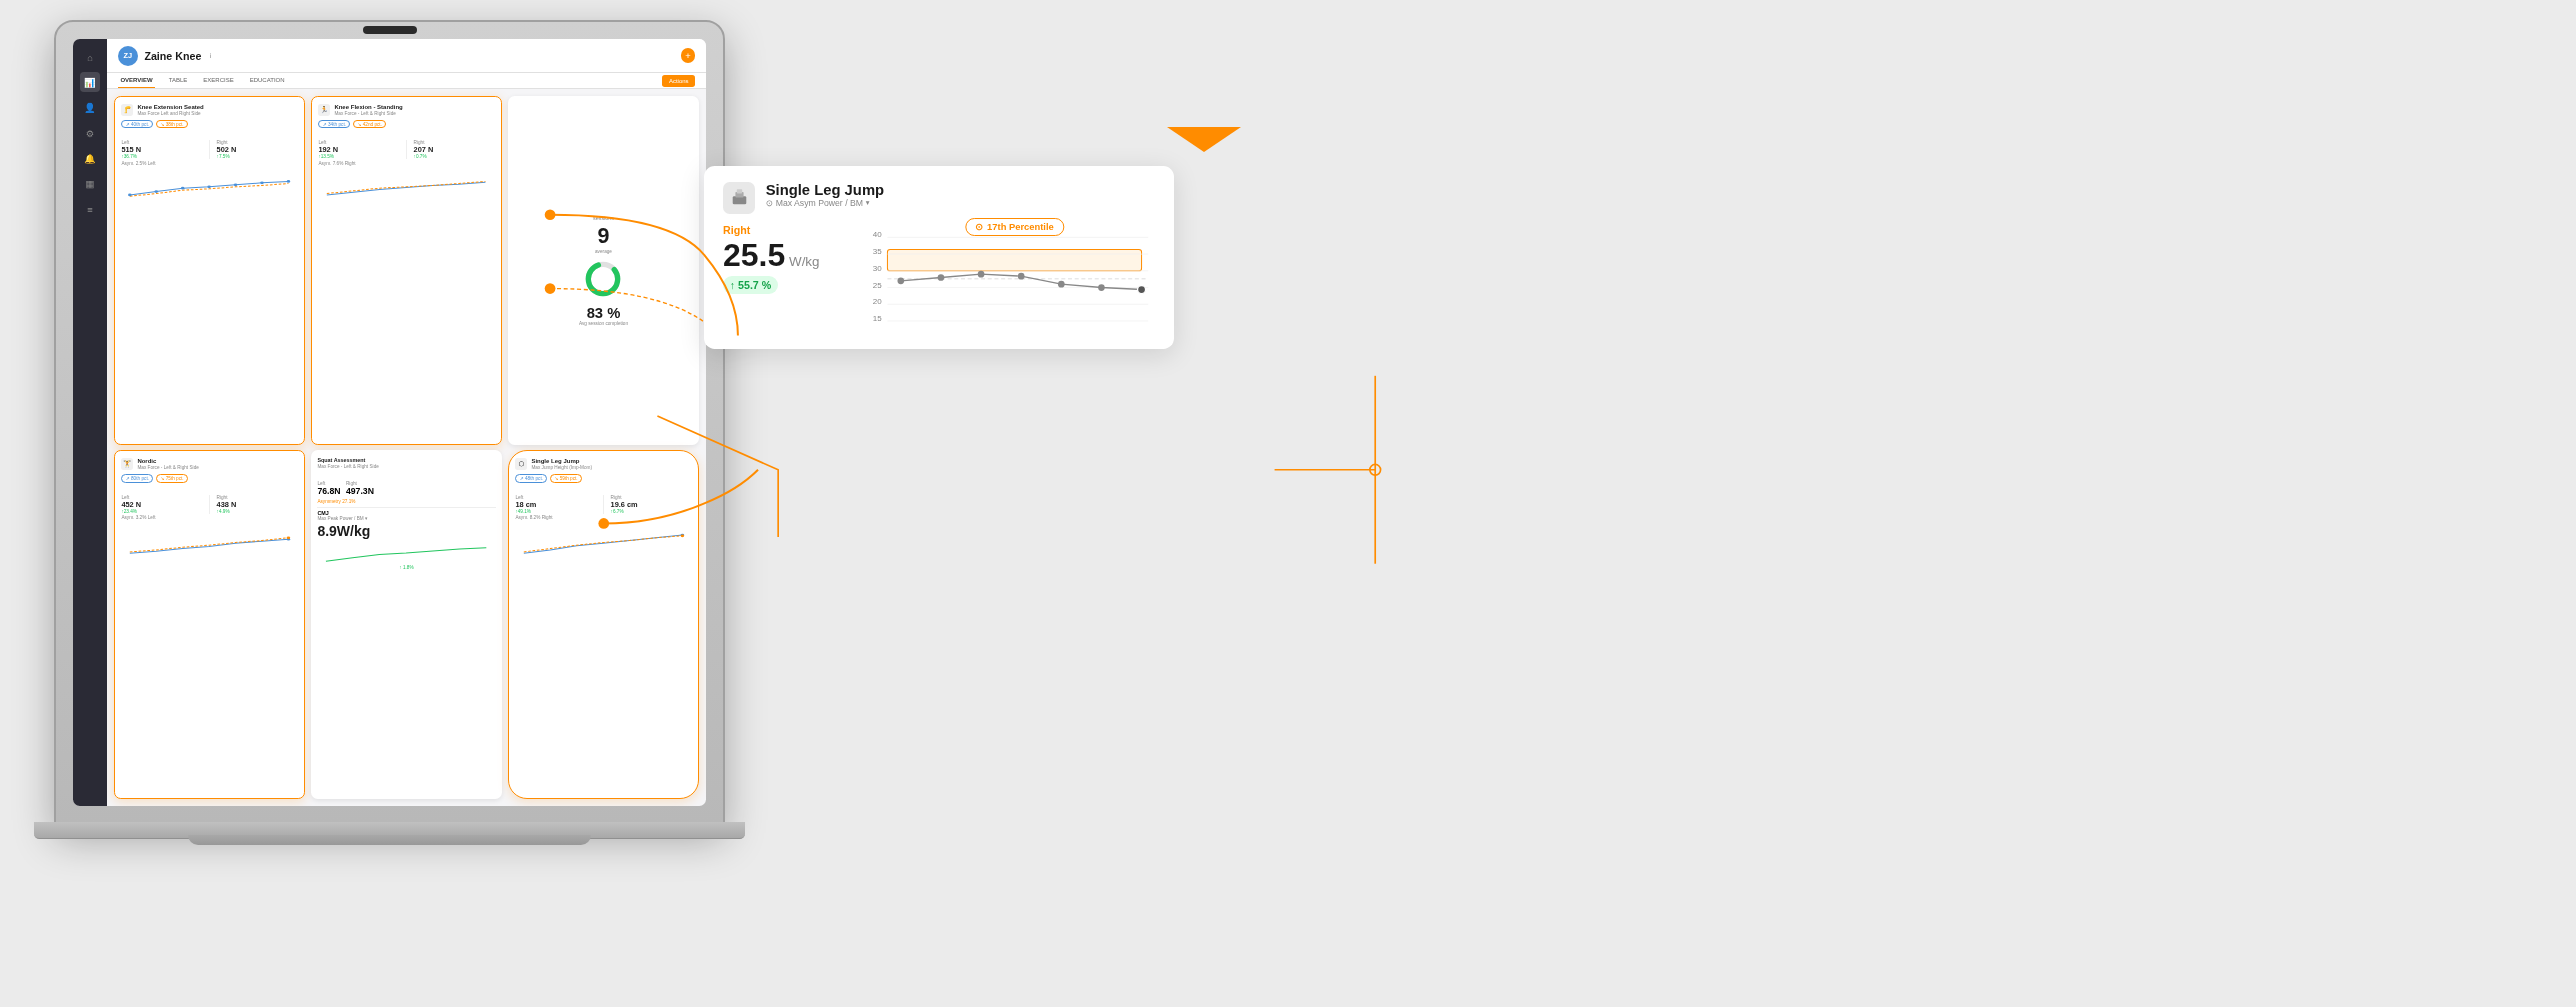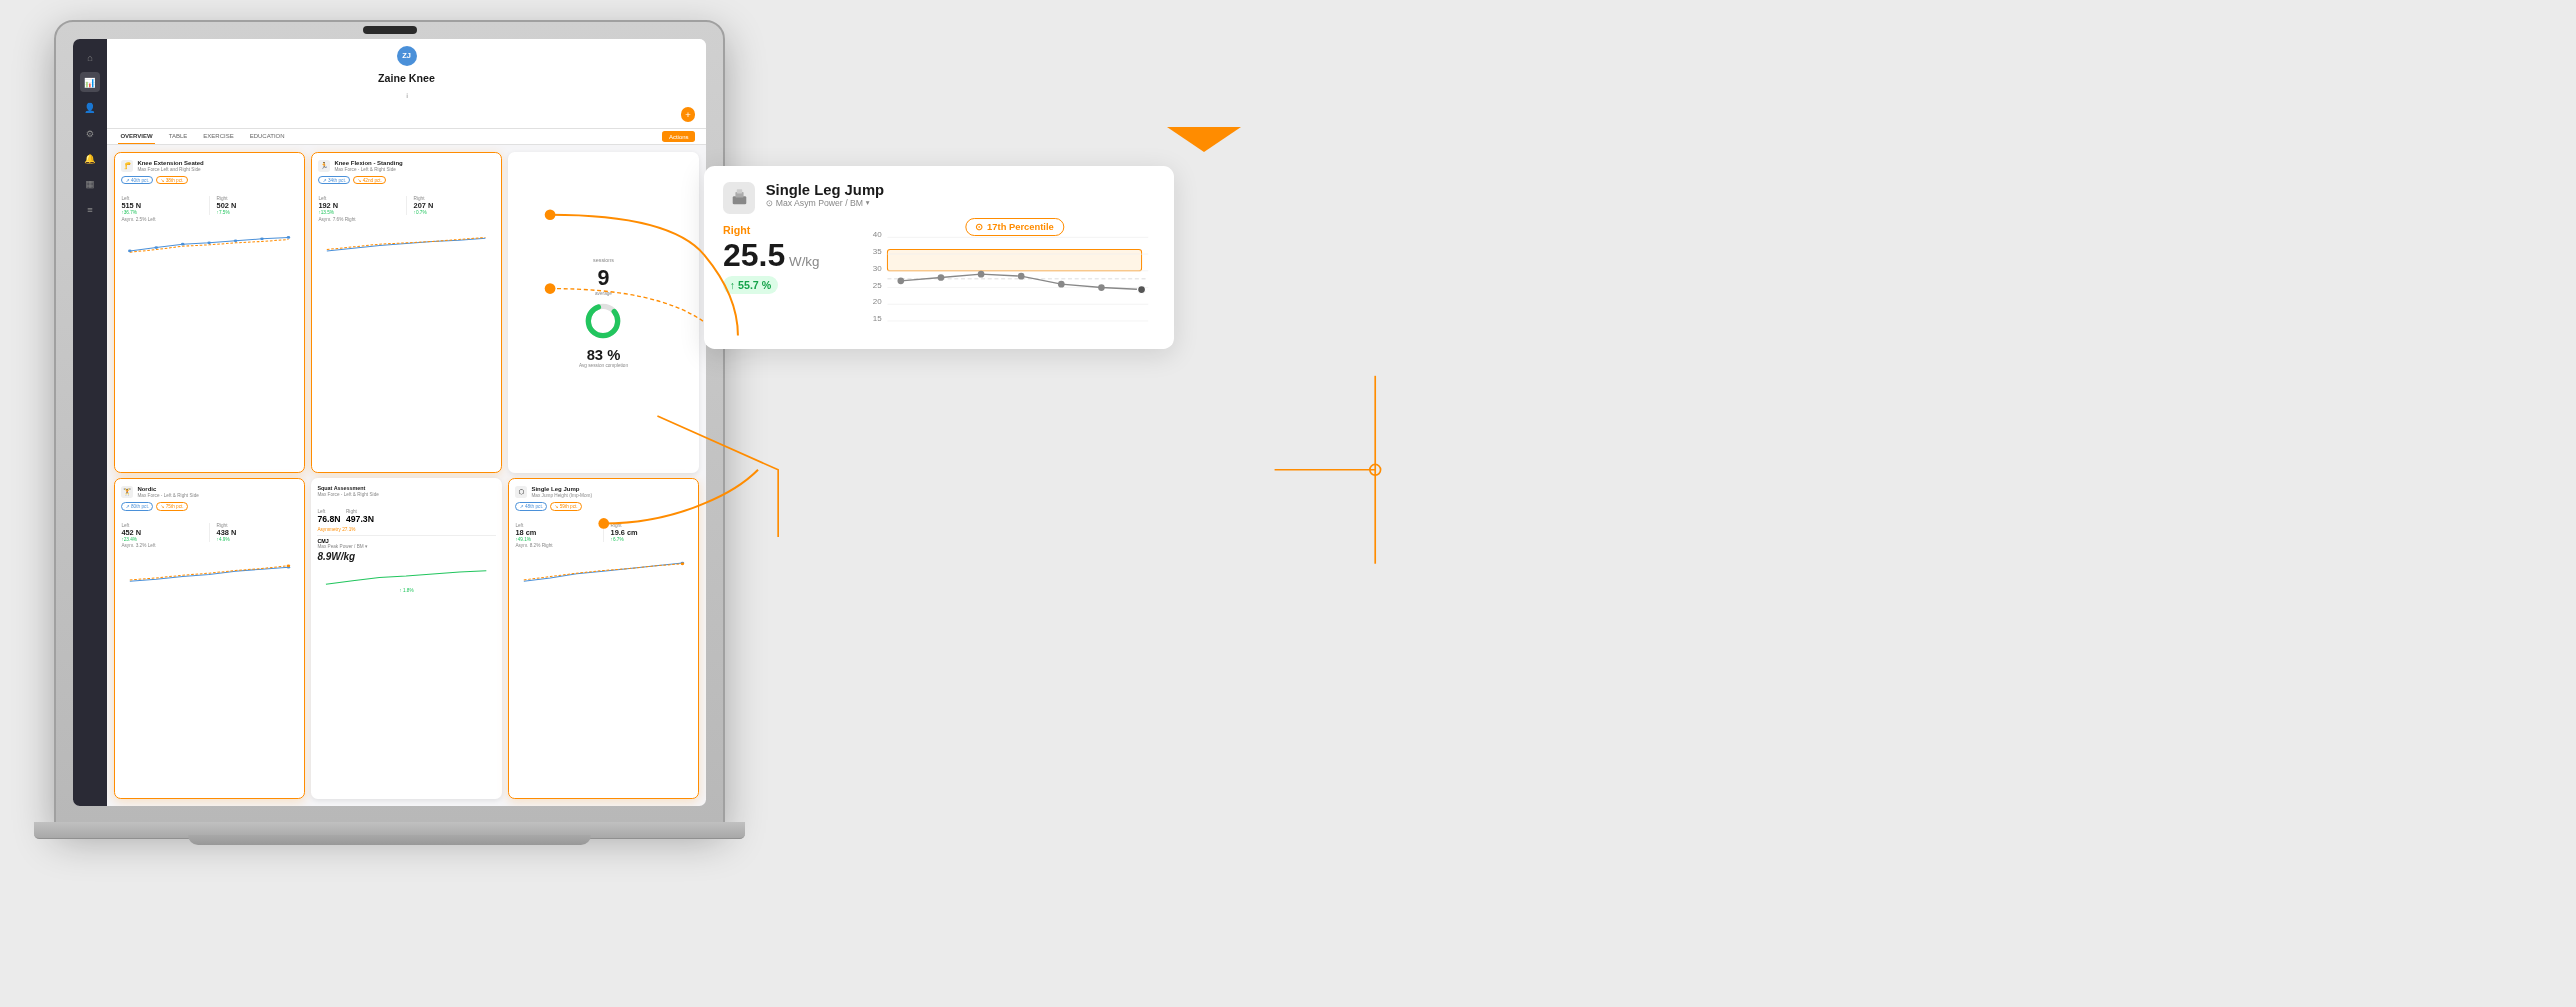--- a/index.html
+++ b/index.html
@@ -121,21 +121,20 @@
     }
 
     
     .app-header {
       padding: 6.7px 10.7px;
       display: flex;
       align-items: center;
       gap: 6.7px;
       background: #fff;
       border-bottom: 0.7px solid #e0e0e0;
-      flex-direction: column;
     }
 
     .avatar-circle {
       width: 20px;
       height: 20px;
       border-radius: 50%;
       background: #4a90d9;
       display: flex;
       align-items: center;
       justify-content: center;
@@ -336,21 +335,21 @@
       border: 1.3px solid #ff8c00;
       box-shadow: 0 2.7px 10.7px rgba(255,140,0,0.2);
     }
 
     
     .grid-top-left { grid-column: 1; grid-row: 1; }
     .grid-top-mid { grid-column: 2; grid-row: 1; }
     .grid-top-right { grid-column: 3; grid-row: 1; }
     .grid-bottom-left { grid-column: 1; grid-row: 2; }
     .grid-bottom-mid { grid-column: 2; grid-row: 2; }
-    .grid-bottom-right { grid-column: 3; grid-row: 2; }
+    .grid-bottom-right { grid-column: 3; grid-row: 2; border-radius: 19px; }
 
     .norms-card {
       background: #fff;
       border-radius: 10.7px;
       padding: 16px 19px;
       box-shadow: 0 5.4px 27px rgba(0,0,0,0.12);
       width: 470px;
       position: relative;
     }
 
@@ -690,21 +689,21 @@
                     <div style="font-size:4.7px;color:#888;">Right</div>
                     <div style="font-size:8.7px;font-weight:700;">497.3N</div>
                   </div>
                 </div>
                 <div style="font-size:4.7px; color:#ff8c00; margin-bottom:1.3px;">
                   Asymmetry <span>27.1%</span>
                 </div>
                 <div style="border-top:0.7px solid #eee; margin-top:2.7px; padding-top:2.7px;">
                   <div style="font-size:5.4px;font-weight:700;">CMJ</div>
                   <div style="font-size:4.7px;color:#888;margin-bottom:1.3px;">Max Peak Power / BM ▾</div>
-                  <div style="font-size:10px;font-weight:700;color:#1a1a1a;font-style:italic;">8.9W/kg</div>
+                  <div style="font-size:14px;font-weight:700;color:#1a1a1a;">8.9W/kg</div>
                   <div class="chart-area" style="height:23.5px;">
                     <svg class="chart-svg" viewBox="0 0 200 35" preserveAspectRatio="none">
                       <polyline points="10,30 40,25 70,20 100,18 130,15 160,12 190,10" fill="none" stroke="#22c55e" stroke-width="1.5"></polyline>
                     </svg>
                   </div>
                   <div style="font-size:4.7px;color:#22c55e;text-align:center;">↑ 1.8%</div>
                 </div>
               </div>
 
               <div class="metric-card card-highlighted grid-bottom-right">

